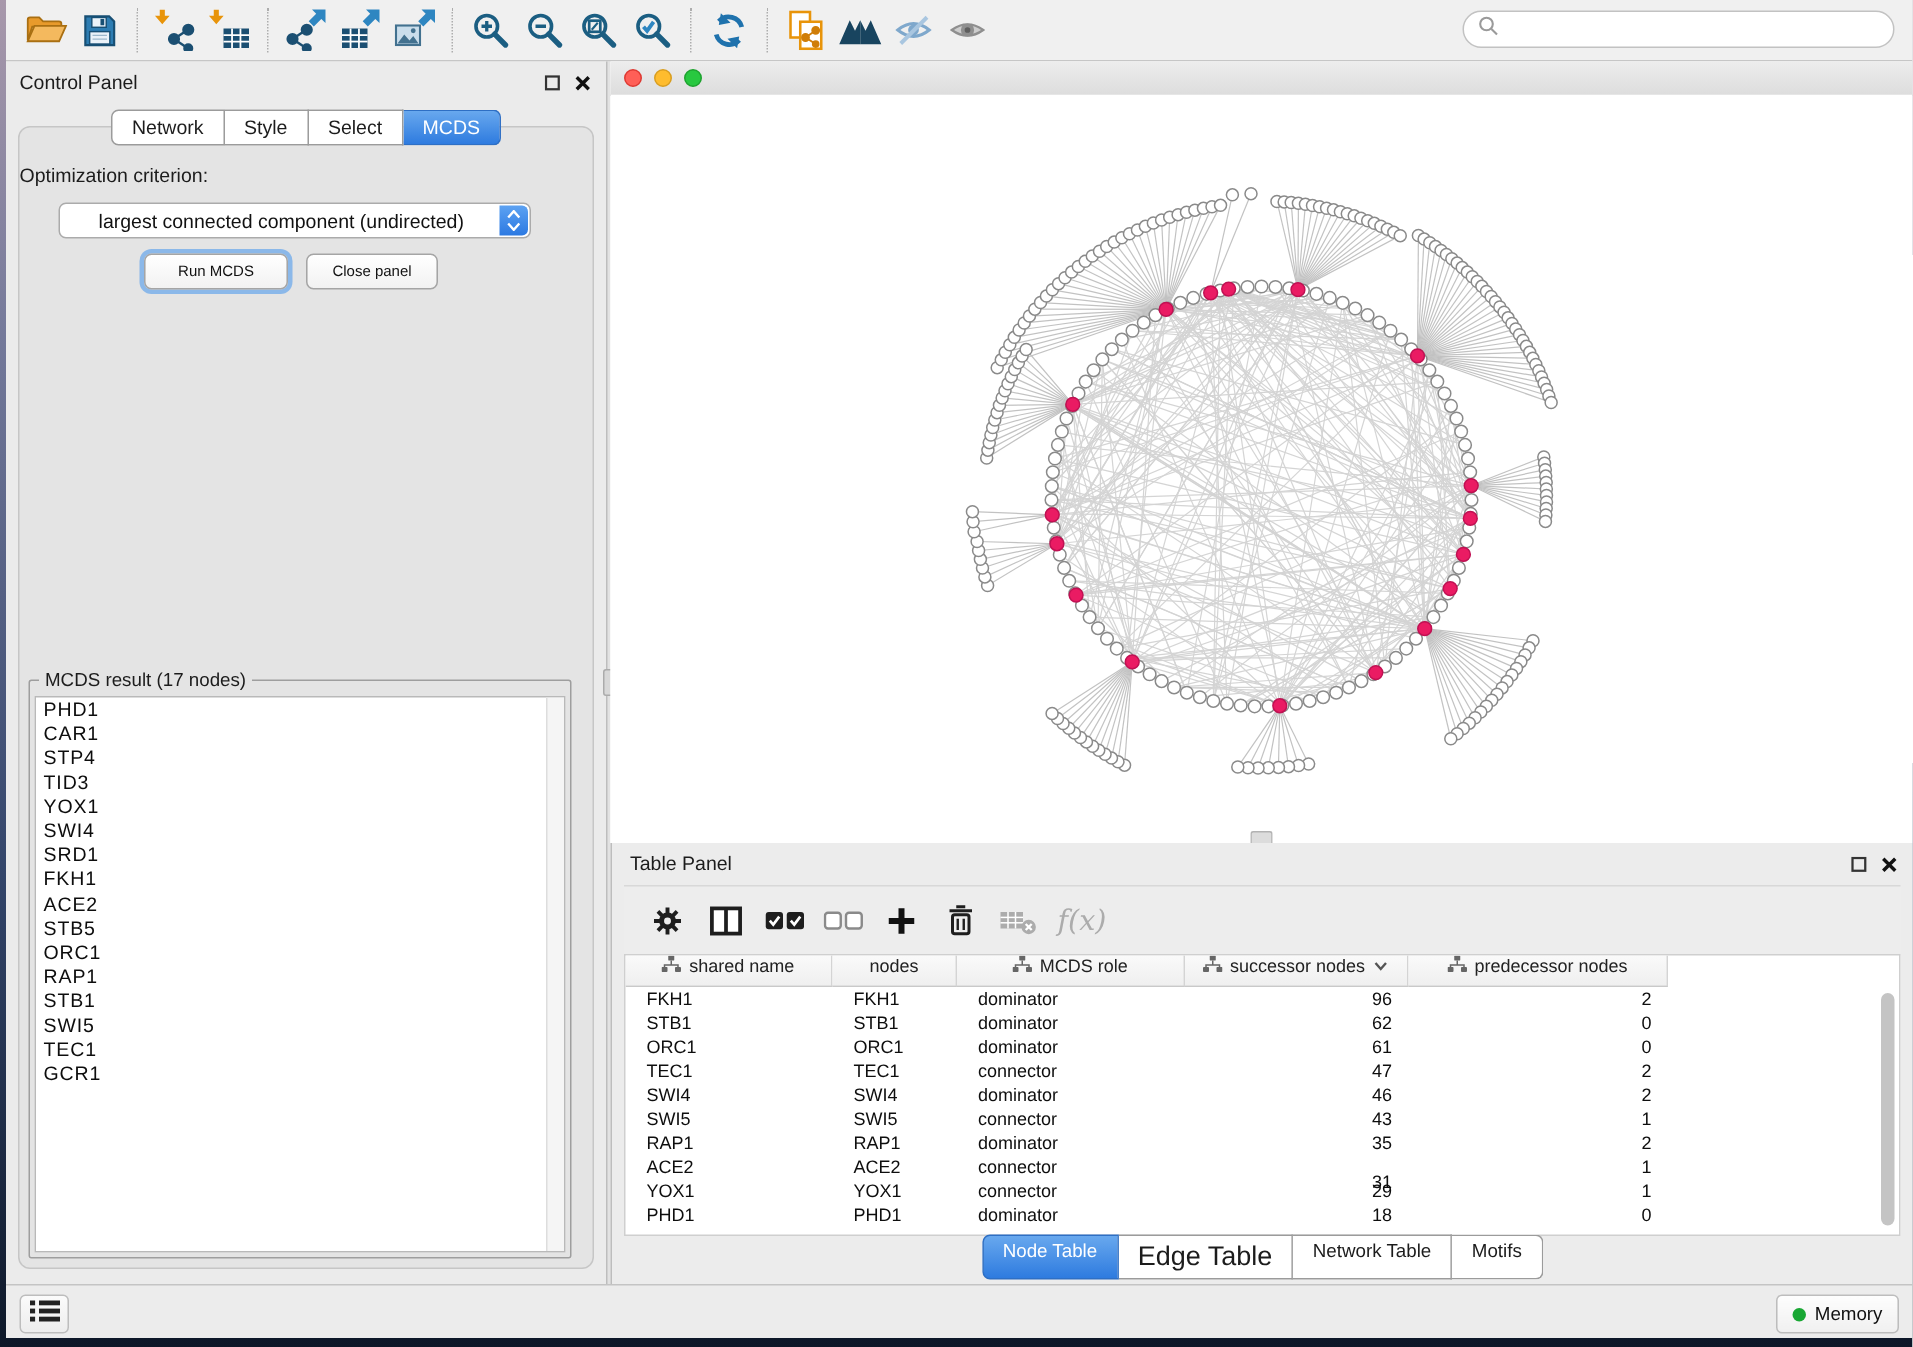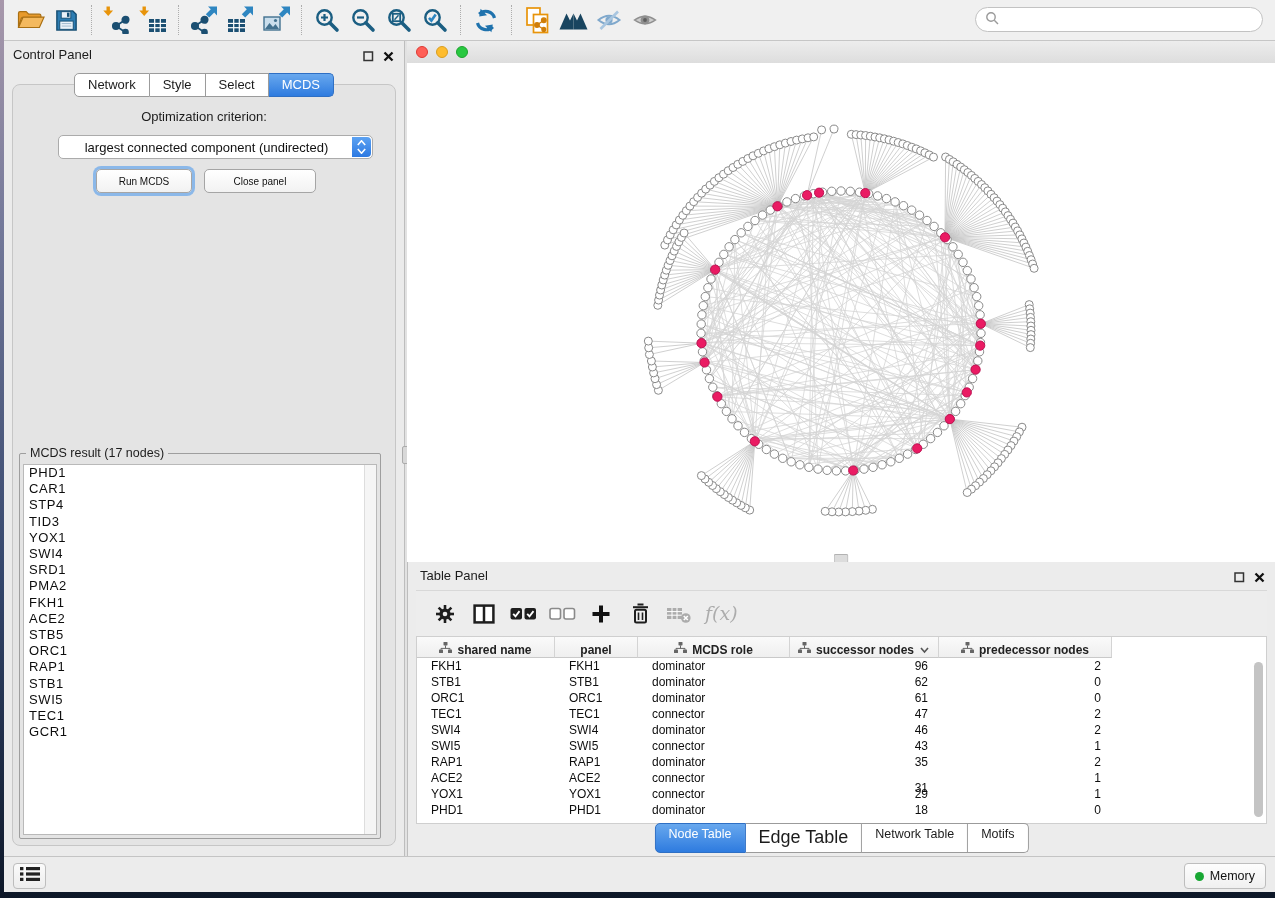--- a/index.html
+++ b/index.html
@@ -22,30 +22,30 @@
   .panel-titlebar{position:absolute;left:0;top:0;right:0;height:26px;}
   .panel-title{position:absolute;left:9px;top:6px;font-size:13px;color:#1c1c1c;}
   .pt-icons{position:absolute;right:10px;top:7px;display:flex;gap:9px;align-items:center;}
   .cp-tabs{position:absolute;top:32px;left:50%;transform:translateX(-50%);display:flex;z-index:3;}
   .seg-tab{font-size:13px;padding:3px 13px 4px;background:#fff;border:1px solid #9B9B9B;border-left:none;color:#1c1c1c;cursor:default;white-space:nowrap;}
   .seg-tab:first-child{border-left:1px solid #9B9B9B;border-radius:5px 0 0 5px;}
   .seg-tab:last-child{border-radius:0 5px 5px 0;}
   .seg-tab.selected{background:linear-gradient(180deg,#68A8EE,#2E7BDF);color:#fff;border-color:#2E6FC4;}
   .cp-inner{position:absolute;left:8px;right:8px;top:43px;bottom:10px;background:#E4E4E4;
     border:1px solid #C6C6C6;border-radius:8px;}
-  .opt-label{position:absolute;top:24px;left:0;right:0;text-align:center;font-size:13px;color:#1c1c1c;}
-  .dropdown{position:absolute;left:45px;top:50px;width:315px;height:24px;background:#fff;border:1px solid #ABABAB;
+  .opt-label{position:absolute;top:24px;left:0;right:0;font-size:13px;color:#1c1c1c;}
+  .dropdown{position:absolute;left:26px;top:50px;width:315px;height:24px;background:#fff;border:1px solid #ABABAB;
     border-radius:5px;display:flex;align-items:center;justify-content:center;font-size:13px;color:#111;box-sizing:border-box;}
   .dd-stepper{position:absolute;right:1px;top:1px;bottom:1px;width:19px;border-radius:0 4px 4px 0;
     background:linear-gradient(180deg,#5CA2F2,#2C79E2);display:flex;flex-direction:column;align-items:center;justify-content:center;gap:2px;}
   .dd-stepper svg{display:block;}
   .btn{background:linear-gradient(180deg,#FFFFFF,#F2F2F2);border:1px solid #A5A5A5;border-radius:5px;
     font-size:10px;color:#111;height:24px;display:flex;align-items:center;justify-content:center;box-sizing:border-box;}
   .run-btn{position:absolute;left:83px;top:84px;width:96px;box-shadow:0 0 0 3px rgba(110,170,235,.75);}
-  .closep-btn{position:absolute;left:191px;top:84px;width:112px;}
+  .closep-btn{position:absolute;left:191px;top:84px;width:88px;}
   .mcds-group{position:absolute;left:6px;right:14px;top:368px;bottom:6px;border:1px solid #9E9E9E;border-radius:2px;padding-left:26px;}
   .mcds-title{position:absolute;top:-8px;left:6px;background:#E4E4E4;padding:0 4px;font-size:12.5px;color:#1c1c1c;}
   .mcds-list{position:absolute;left:3px;right:3px;top:10px;bottom:3px;background:#fff;border:1px solid #B9B9B9;overflow:hidden;}
   .mcds-scroll{position:absolute;top:0;bottom:0;right:0;width:11px;background:#F5F5F5;border-left:1px solid #DDD;}
   .mcds-item{font-size:13px;letter-spacing:.6px;line-height:16.2px;padding-left:5px;color:#0d0d0d;}
 
   
   .v-splitter{position:absolute;left:400px;top:41px;width:3px;bottom:36px;background:#E2E2E2;border-left:1px solid #BDBDBD;box-sizing:border-box;}
   .v-handle{position:absolute;left:-3px;top:405px;width:9px;height:16px;background:#D8D8D8;border:1px solid #ABABAB;border-radius:2px;}
 
@@ -59,22 +59,22 @@
   .net-canvas{position:absolute;left:0;top:22px;right:0;bottom:0;background:#fff;overflow:hidden;}
   .h-handle{position:absolute;left:50%;bottom:0;transform:translateX(-50%);width:13px;height:7px;background:#DCDCDC;border:1px solid #B2B2B2;border-bottom:none;border-radius:2px 2px 0 0;}
 
   
   .table-panel{position:absolute;left:403px;top:562px;right:0;height:294px;background:#ECECEC;border-left:1px solid #BDBDBD;box-sizing:border-box;}
   .tp-toolbar{position:absolute;left:8px;right:8px;top:28px;height:45px;background:#EDEDED;
     border-top:1px solid #D8D8D8;border-bottom:1px solid #D0D0D0;display:flex;align-items:center;padding-left:14px;}
   .tt-icon{height:30px;min-width:30px;display:flex;align-items:center;justify-content:center;margin-right:9px;text-align:right;}
   .tp-table{position:absolute;left:8px;right:8px;top:74px;bottom:32px;background:#fff;border:1px solid #CFCFCF;box-sizing:border-box;overflow:hidden;}
   .thead{display:flex;height:21px;}
-  .th{display:flex;align-items:flex-end;justify-content:center;gap:5px;font-size:12px;color:#222;
-    background:linear-gradient(180deg,#FAFAFA,#EFEFEF);border-right:1px solid #D4D4D4;border-bottom:1px solid #C9C9C9;box-sizing:border-box;font-weight:bold;}
+  .th{display:flex;align-items:flex-start;justify-content:center;gap:5px;font-size:12px;color:#222;
+    background:linear-gradient(180deg,#FAFAFA,#EFEFEF);border-right:1px solid #D4D4D4;border-bottom:1px solid #C9C9C9;box-sizing:border-box;}
   .trow{display:flex;height:16px;align-items:center;}
   .td{font-size:12px;color:#0e0e0e;box-sizing:border-box;white-space:nowrap;overflow:hidden;}
   .td.text{padding-left:14px;text-align:left;}
   .td.num{padding-right:11px;text-align:right;}
   .tbl-scroll{position:absolute;right:2px;top:23px;bottom:4px;width:11px;}
   .tbl-thumb{position:absolute;left:1px;right:1px;top:2px;bottom:2px;background:#C4C4C4;border-radius:6px;}
   .tp-tabs{position:absolute;left:50%;bottom:3px;transform:translateX(-50%);display:flex;border-radius:11px;}
 
   
   .status-bar{position:absolute;left:0;right:0;bottom:0;height:36px;background:#ECECEC;border-top:1px solid #C4C4C4;box-sizing:border-box;}
@@ -290,21 +290,20 @@
           <span class="mcds-title">MCDS result (17 nodes)</span>
           <div class="mcds-list" id="mcds-list">
             <div class="mcds-scroll"></div>
           <div class="mcds-item">PHD1</div>
               <div class="mcds-item">CAR1</div>
               <div class="mcds-item">STP4</div>
               <div class="mcds-item">TID3</div>
               <div class="mcds-item">YOX1</div>
               <div class="mcds-item">SWI4</div>
               <div class="mcds-item">SRD1</div>
-              <div class="mcds-item">PMA2</div>
               <div class="mcds-item">FKH1</div>
               <div class="mcds-item">ACE2</div>
               <div class="mcds-item">STB5</div>
               <div class="mcds-item">ORC1</div>
               <div class="mcds-item">RAP1</div>
               <div class="mcds-item">STB1</div>
               <div class="mcds-item">SWI5</div>
               <div class="mcds-item">TEC1</div>
               <div class="mcds-item">GCR1</div>
             </div>
@@ -1150,21 +1149,21 @@
                   <g fill="#666">
                     <rect x="4.5" y="0" width="4" height="3.4" rx="0.6"></rect>
                     <rect x="0" y="7.6" width="4" height="3.4" rx="0.6"></rect>
                     <rect x="9" y="7.6" width="4" height="3.4" rx="0.6"></rect>
                   </g>
                   <path d="M6.5 3.4 V6.4 M2 7.6 V6.4 H11 V7.6" stroke="#666" fill="none"></path>
                 </svg></span>
               <span>shared name</span>
             </div>
             <div class="th" style="width: 83px;">
-              <span>panel</span>
+              <span>nodes</span>
             </div>
             <div class="th" style="width: 152px;">
               <span><svg width="13" height="12" viewBox="0 0 13 12">
                   <g fill="#666">
                     <rect x="4.5" y="0" width="4" height="3.4" rx="0.6"></rect>
                     <rect x="0" y="7.6" width="4" height="3.4" rx="0.6"></rect>
                     <rect x="9" y="7.6" width="4" height="3.4" rx="0.6"></rect>
                   </g>
                   <path d="M6.5 3.4 V6.4 M2 7.6 V6.4 H11 V7.6" stroke="#666" fill="none"></path>
                 </svg></span>

